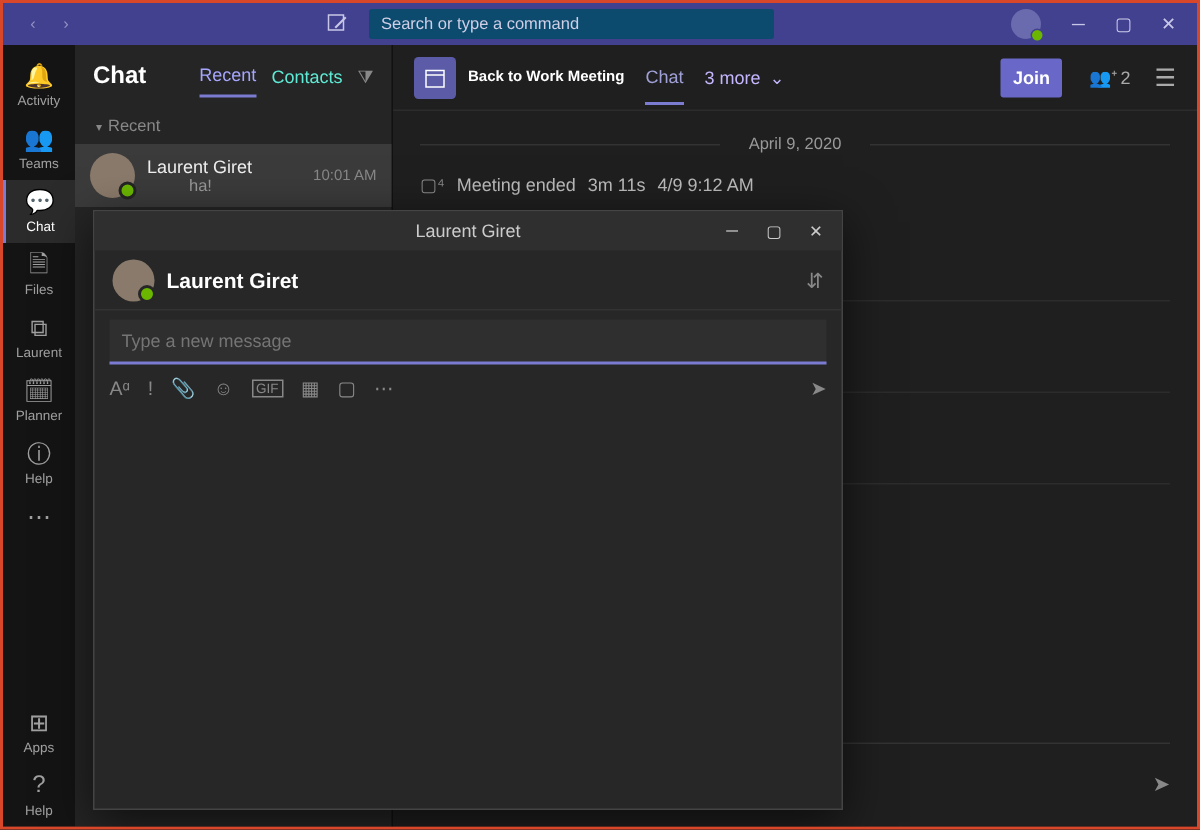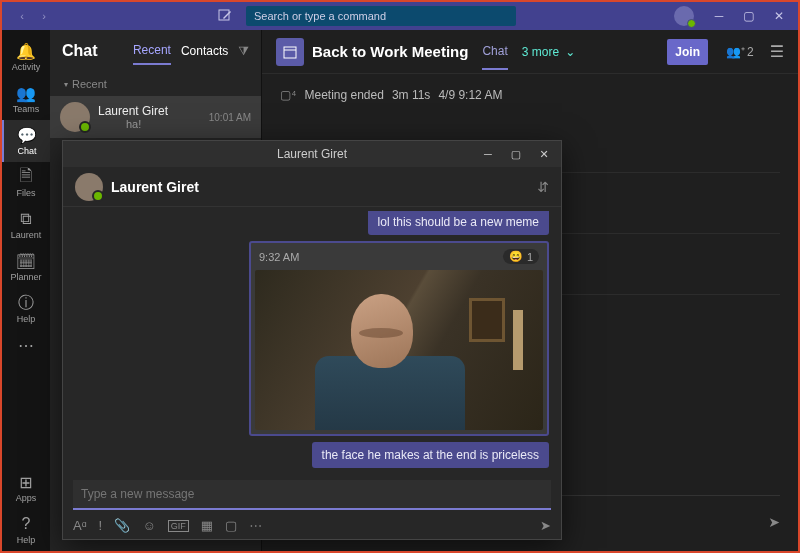--- a/index.html
+++ b/index.html
@@ -16,39 +16,39 @@
 .titlebar .winctl div { width:30px; height:24px; display:flex; align-items:center; justify-content:center; font-size:12px; color:#c8c7e8; }
 .shell { display:flex; height:calc(100% - 28px); }
 .rail { width:48px; background:#141414; display:flex; flex-direction:column; align-items:center; padding-top:6px; }
 .rail-item { width:48px; padding:6px 0; display:flex; flex-direction:column; align-items:center; gap:2px; color:#a0a0a0; cursor:pointer; font-size:9px; }
 .rail-item.active { background:#2b2b2b; color:#fff; border-left:2px solid #7b7bd1; }
 .rail-ico { font-size:16px; height:18px; display:flex; align-items:center; justify-content:center; }
 .rail-spacer { flex:1; }
 .chatlist { width:212px; background:#252525; border-right:1px solid #111; display:flex; flex-direction:column; }
 .chatlist-head { height:42px; display:flex; align-items:center; padding:0 12px; gap:10px; font-size:12px; }
 .chatlist-head .title { font-size:16px; font-weight:600; color:#fff; margin-right:auto; }
-.chatlist-head .tab { color:#ffffff; padding:6px 0; }
+.chatlist-head .tab { color:#5eead4; padding:6px 0; }
 .chatlist-head .tab.active { color:#a6a6ff; border-bottom:2px solid #7b7bd1; }
 .chatlist-head .filter { color:#888; }
 .section-lbl { font-size:11px; color:#888; padding:6px 14px; display:flex; align-items:center; gap:4px; }
 .section-lbl::before { content:"▾"; font-size:8px; }
 .conv { display:flex; align-items:center; padding:6px 10px; gap:8px; cursor:pointer; }
 .conv.sel { background:#3b3b3b; }
 .conv .av { width:30px; height:30px; border-radius:50%; background:#8a7a6b; position:relative; flex:0 0 30px; }
 .conv .av:after{content:"";position:absolute;right:-1px;bottom:-1px;width:8px;height:8px;border-radius:50%;background:#6bb700;border:2px solid #252525;}
 .conv .meta { flex:1; min-width:0; }
 .conv .name { font-size:12px; color:#eee; }
 .conv .preview { font-size:11px; color:#999;padding-left:28px; }
 .conv .time { font-size:10px; color:#888; }
 .main { flex:1; background:#1f1f1f; display:flex; flex-direction:column; position:relative; }
 .main-head { height:44px; display:flex; align-items:center; padding:0 14px; gap:8px; border-bottom:1px solid #2c2c2c; }
 .mh-icon { width:28px; height:28px; border-radius:3px; background:#5b5ba8; display:flex; align-items:center; justify-content:center; color:#fff; }
-.mh-title { font-size:15px; font-weight:600; color:#fff; }
+.mh-title { font-size:10px; font-weight:600; color:#fff; }
 .mh-tab { font-size:12px; color:#a0a0d8; border-bottom:2px solid #7b7bd1; padding:10px 0; margin-left:6px; }
-.mh-more { font-size:12px; color:#5eead4; margin-left:6px; display:flex; align-items:center; gap:6px; }
+.mh-more { font-size:12px; color:#c4b5fd; margin-left:6px; display:flex; align-items:center; gap:6px; }
 .mh-spacer { flex:1; }
 .join-btn { background:#6968c9; height:26px; padding:0 8px; border:none; border-radius:2px; color:#fff; font-size:12px; font-weight:600; cursor:pointer; }
 .ppl { display:flex; align-items:center; gap:2px; color:#aaa; font-size:12px; margin-left:10px; }
 .list-ico { color:#aaa; margin-left:8px; }
 .main-body { flex:1; padding:10px 18px; font-size:12px; overflow:hidden; position:relative; }
 .date-sep { text-align:center; color:#999; font-size:11px; margin:6px 0 10px; position:relative; }
 .date-sep:before,.date-sep:after{content:"";position:absolute;top:50%;width:40%;height:1px;background:#333;}
 .date-sep:before{left:0;} .date-sep:after{right:0;}
 .evt { display:flex; align-items:center; gap:8px; color:#bbb; font-size:12px; padding:4px 0 10px; }
 .evt .cam { color:#888; }
@@ -190,20 +190,21 @@
         </span>
       <div class="mh-spacer"></div>
       <button class="join-btn">Join</button>
       <span class="ppl">
           <span>👥⁺</span>
           <span>2</span>
         </span>
       <span class="list-ico">☰</span>
     </div>
     <div class="main-body">
+      <div class="date-sep">April 9, 2020</div>
       <div class="evt">
         <span class="cam">▢⁴</span>
         <span>Meeting ended</span>
         <span>3m 11s</span>
         <span>4/9 9:12 AM</span>
       </div>
       <div class="line"></div>
       <div class="line"></div>
       <div class="line"></div>
     </div>
@@ -220,39 +221,20 @@
       <div>─</div>
       <div>▢</div>
       <div>✕</div>
     </div>
   </div>
   <div class="po-head">
     <div class="av"></div>
     <span class="nm">Laurent Giret</span>
     <div class="sp"></div>
     <span class="org">⇵</span>
-  </div>
-  <div class="po-body">
-    <div class="bubble partial">lol this should be a new meme</div>
-    <div class="media-card">
-      <div class="media-meta">
-        <span>9:32 AM</span>
-        <span class="react">
-          <span>😄</span>
-          <span>1</span>
-        </span>
-      </div>
-      <div class="media-img">
-        <div class="frame"></div>
-          <div class="lamp"></div>
-          <div class="torso"></div>
-          <div class="head"></div>
-      </div>
-    </div>
-    <div class="bubble">the face he makes at the end is priceless</div>
   </div>
   <div class="po-compose">
     <input class="po-input" placeholder="Type a new message" style="">
   </div>
   <div class="po-tools">
     <span>Aᵅ</span>
     <span>!</span>
     <span>📎</span>
     <span>☺</span>
     <span style="font-size:9px;border:1px solid #888;padding:0 2px;">GIF</span>

